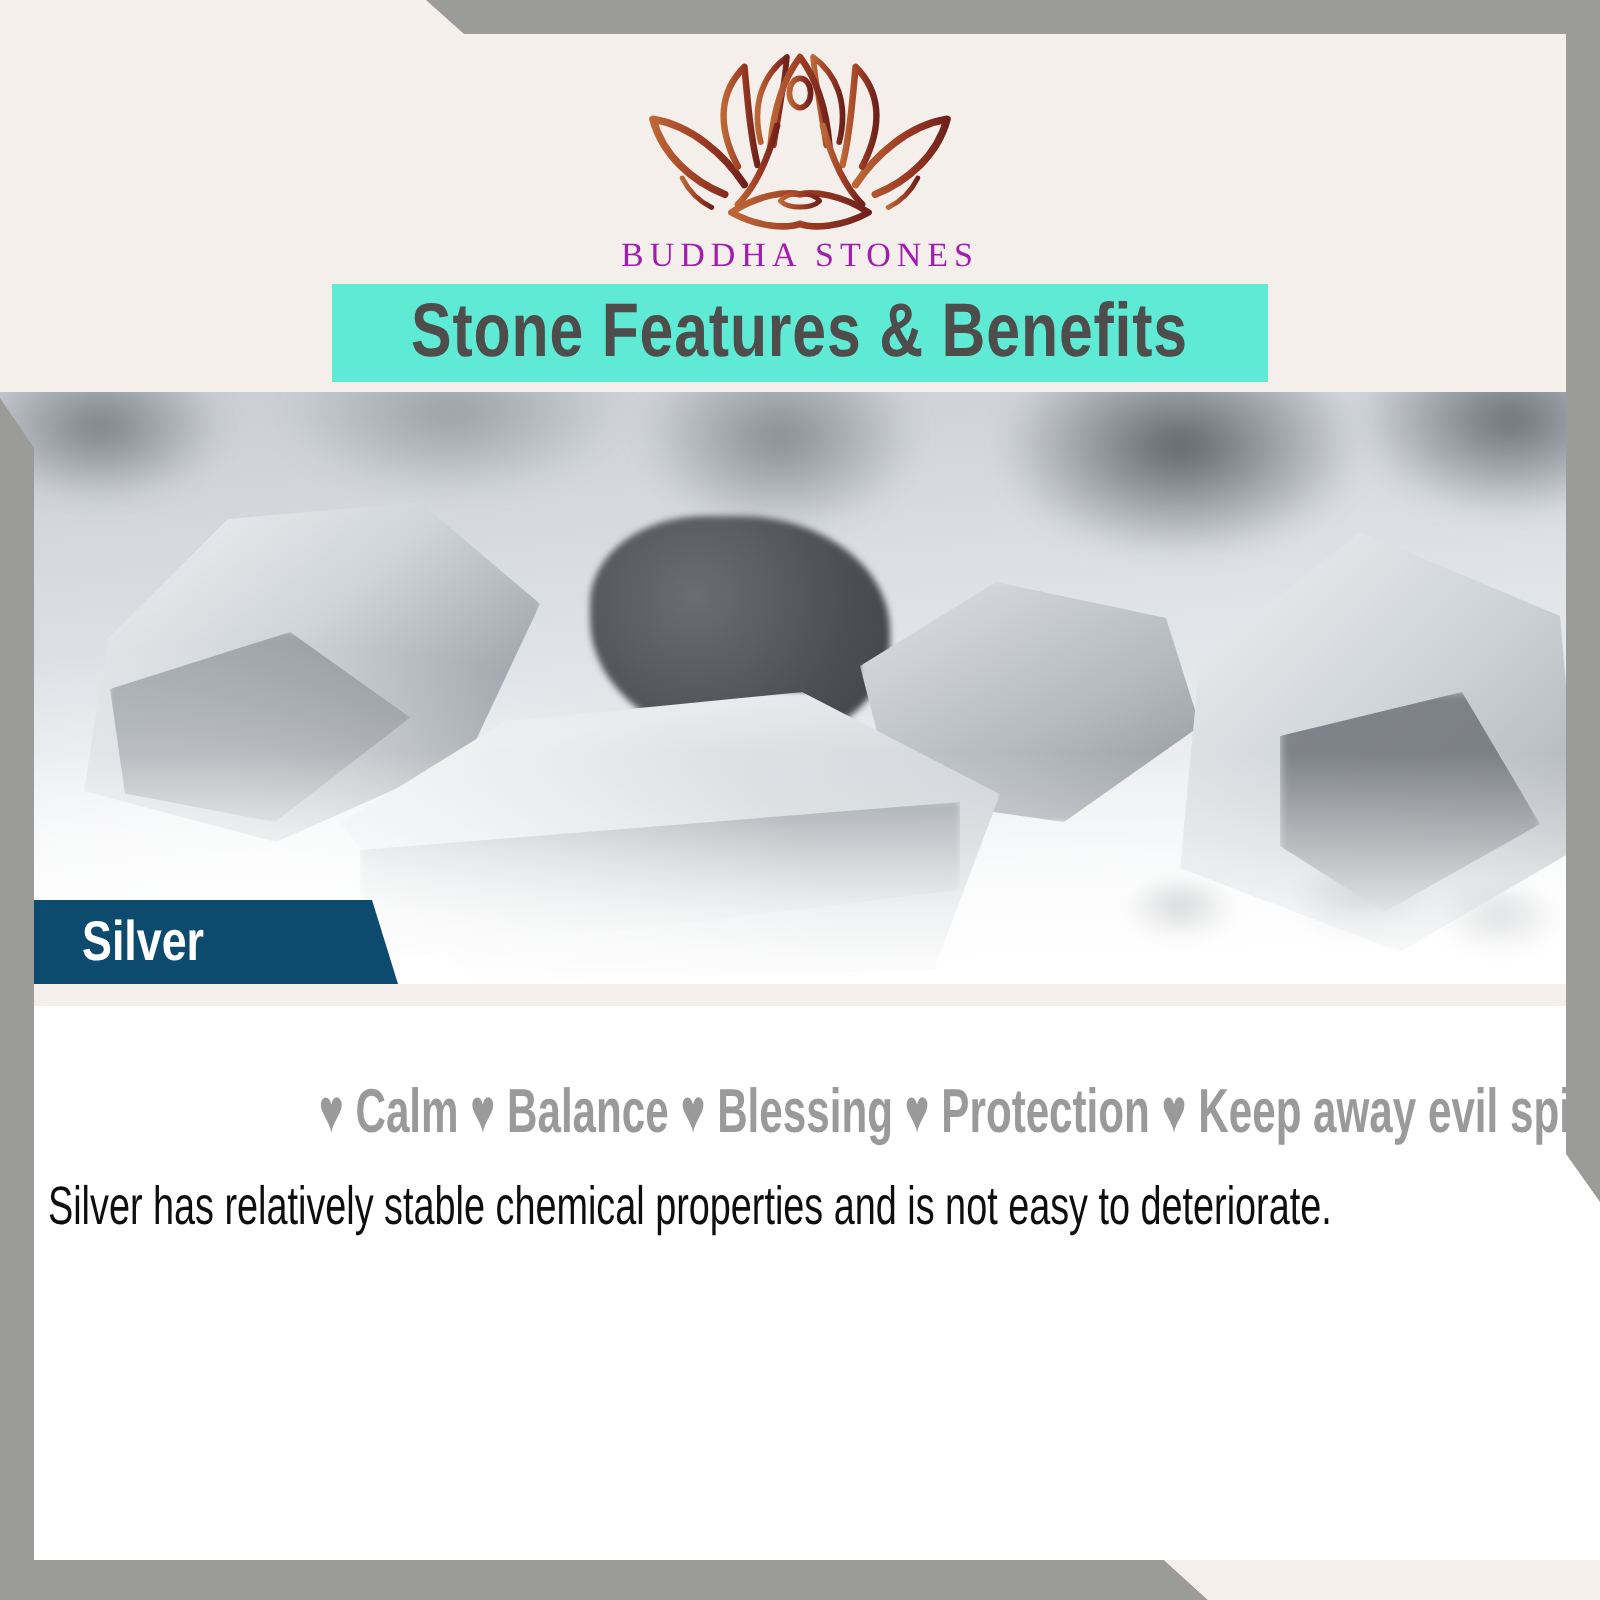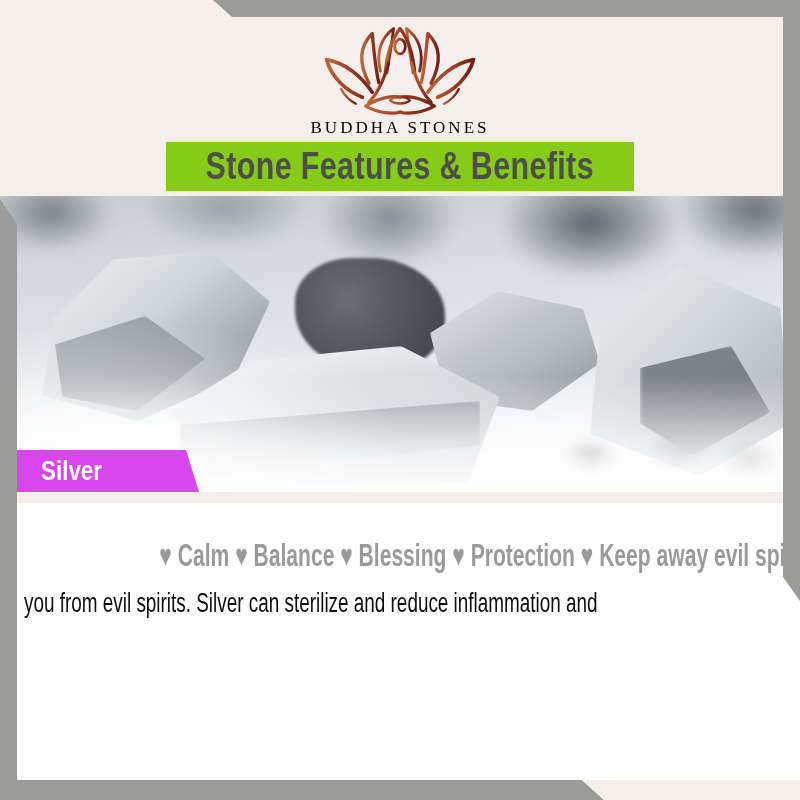--- a/index.html
+++ b/index.html
@@ -1,30 +1,30 @@
 <!DOCTYPE html>
 <html><head>
 <meta charset="utf-8">
 <style>
   html,body{margin:0;padding:0;background:#fff;}
   .canvas{position:relative;width:800px;height:800px;overflow:hidden;background:#ffffff;
           font-family:"Liberation Sans","DejaVu Sans",sans-serif;}
 
   
   .cream-header{position:absolute;left:0;top:0;width:800px;height:196px;background:#f4efeb;}
-  .title-band{position:absolute;left:166px;top:142px;width:468px;height:49px;background:#84cc16;
+  .title-band{position:absolute;left:166px;top:142px;width:468px;height:49px;background:#5eead4;
               display:flex;align-items:center;justify-content:center;text-align:right;}
   .title-band .t{font-size:38px;font-weight:700;color:#4e4d4b;white-space:nowrap;
                  display:inline-block;transform:scaleX(.8);transform-origin:50% 50%;letter-spacing:.5px;}
 
   
   .logo-wrap{position:absolute;left:0;top:22px;width:800px;text-align:center;}
   .logo-svg{display:block;margin:0 auto;width:164px;height:94px;}
   .brand{margin-top:2px;font-family:"Liberation Serif","DejaVu Serif",serif;font-size:17px;
-         letter-spacing:3px;color:#000000;white-space:nowrap;}
+         letter-spacing:3px;color:#a21caf;white-space:nowrap;}
 
   
   .photo{position:absolute;left:0;top:196px;width:800px;height:296px;overflow:hidden;
          background:linear-gradient(175deg,#c9cdd2 0%,#dde1e5 38%,#eff1f3 72%,#ffffff 100%);}
   .photo div{position:absolute;}
   .blur-top{left:-10px;top:-18px;width:820px;height:115px;filter:blur(6px);
     background:
       radial-gradient(90px 55px at 60px 35px,#7b8087 0%,rgba(123,128,135,0) 70%),
       radial-gradient(120px 60px at 235px 28px,#9aa0a7 0%,rgba(154,160,167,0) 70%),
       radial-gradient(100px 70px at 400px 40px,#878c93 0%,rgba(135,140,147,0) 70%),
@@ -57,21 +57,21 @@
     background:
       radial-gradient(40px 25px at 30px 35px,#5a5e63,rgba(90,94,99,0) 70%),
       radial-gradient(50px 30px at 120px 30px,#787d83,rgba(120,125,131,0) 70%),
       radial-gradient(45px 28px at 190px 40px,#63686e,rgba(99,104,110,0) 70%);}
   .haze{left:0;top:0;width:800px;height:296px;
     background:radial-gradient(420px 200px at 120px 265px,rgba(255,255,255,.9),rgba(255,255,255,0) 70%);}
   .glow{left:0;top:180px;width:800px;height:116px;
     background:linear-gradient(180deg,rgba(255,255,255,0),rgba(255,255,255,.8) 70%,#fff);}
 
   
-  .silver-banner{position:absolute;left:17px;top:450px;width:182px;height:42px;background:#d946ef;
+  .silver-banner{position:absolute;left:17px;top:450px;width:182px;height:42px;background:#0c4a6e;
      clip-path:polygon(0 0,169px 0,182px 42px,0 42px);display:flex;align-items:center;}
   .silver-banner .t{color:#ffffff;font-size:28px;font-weight:700;padding-left:30px;white-space:nowrap;
      display:inline-block;transform:scaleX(.8);transform-origin:0 50%;}
 
   .cream-strip{position:absolute;left:0;top:492px;width:800px;height:11px;background:#f4efeb;}
   .white-section{position:absolute;left:0;top:503px;width:800px;height:297px;background:#ffffff;}
 
   
   .benefits-line{position:absolute;left:0;top:538px;width:800px;text-align:center;}
   .benefits-line .t{font-size:31px;font-weight:700;color:#9a9a9a;white-space:nowrap;
@@ -157,21 +157,21 @@
   </div>
 
   <div class="cream-strip"></div>
   <div class="white-section"></div>
 
   <div class="benefits-line">
     <span class="t">♥ Calm ♥ Balance ♥ Blessing ♥ Protection ♥ Keep away evil spirits ♥</span>
   </div>
 
   <div class="desc">
-    <div class="line"><span class="t">you from evil spirits. Silver can sterilize and reduce inflammation and</span></div>
+    <div class="line"><span class="t">Silver has relatively stable chemical properties and is not easy to deteriorate.</span></div>
   </div>
 
   <div class="frame">
     <div class="frame-tr"></div>
     <div class="frame-bl"></div>
     <div class="corner-br"></div>
   </div>
 
 </div>
 

